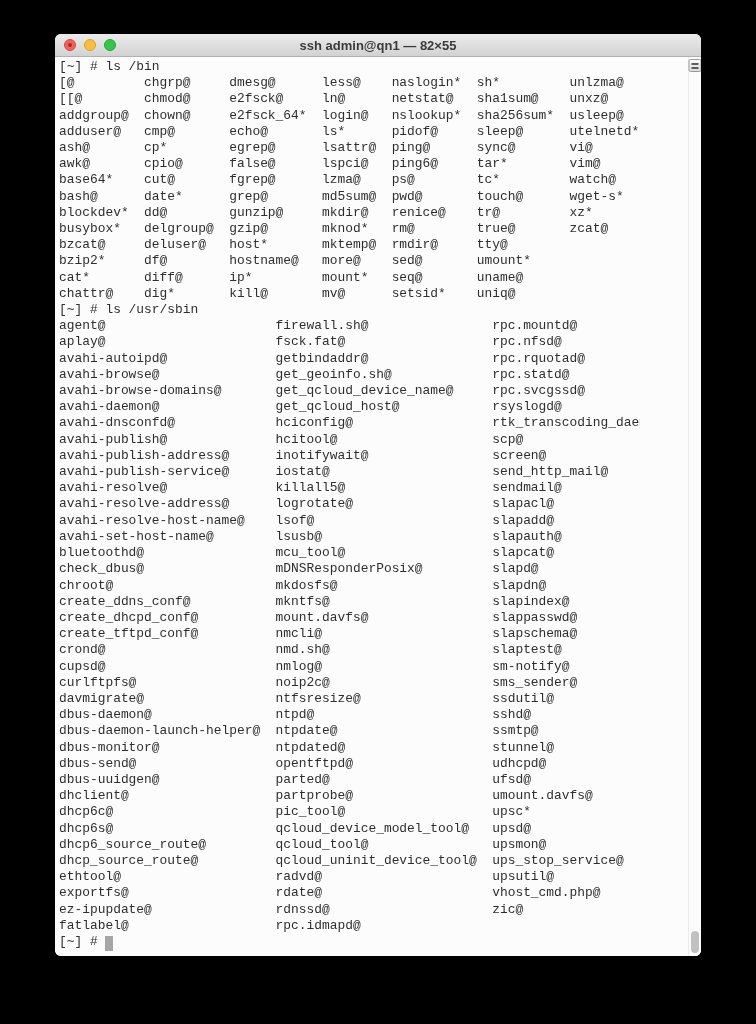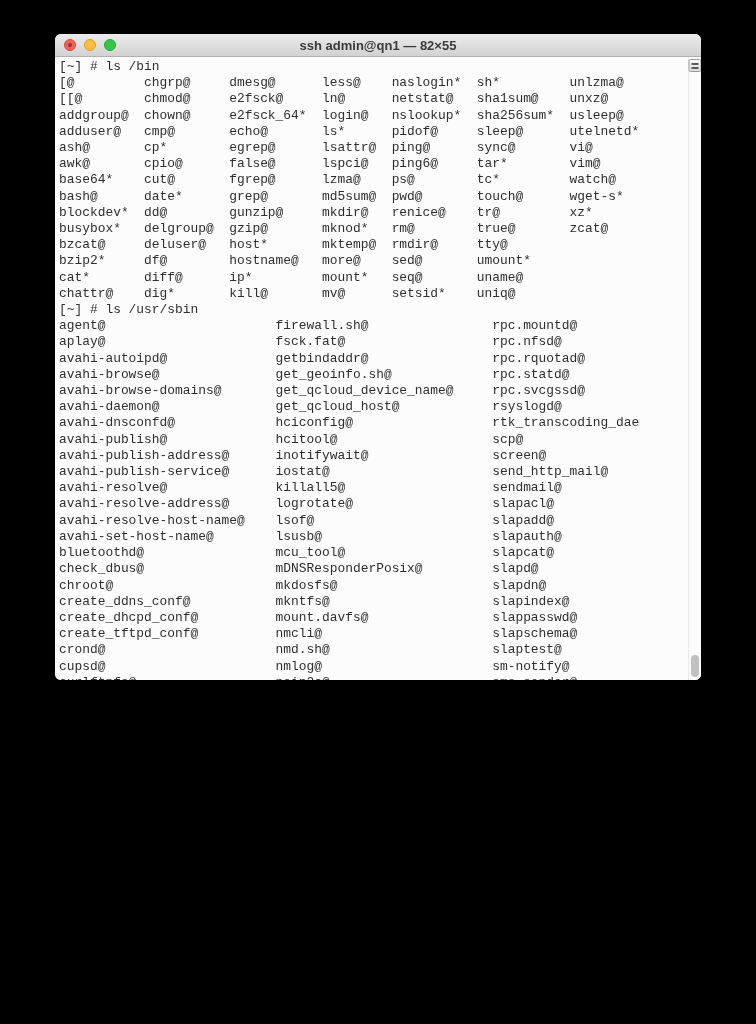--- a/index.html
+++ b/index.html
@@ -1,19 +1,19 @@
 <!DOCTYPE html>
 <html style="--term-bg: #fcfcfc; --term-fg: #2e2e2e; --cursor-color: #a6a6a6; --light-close: #f75f58; --light-min: #fdbd40; --light-zoom: #35c649;"><head>
 <meta charset="utf-8">
 <style>
   html,body{margin:0;padding:0;background:#000;width:756px;height:1024px;overflow:hidden;}
   *{box-sizing:border-box;}
   .desktop{position:relative;width:756px;height:1024px;background:#000;}
   .window{
-    position:absolute;left:55px;top:34px;width:646px;height:646px;
+    position:absolute;left:55px;top:34px;width:646px;height:922px;
     border-radius:6px;overflow:hidden;background:var(--term-bg,#fcfcfc);
     box-shadow:0 18px 50px rgba(0,0,0,0.85),0 0 0 1px rgba(0,0,0,0.35);
     display:flex;flex-direction:column;
   }
   .titlebar{
     position:relative;height:23px;flex:0 0 23px;
     background:linear-gradient(#ececec,#d2d2d2);
     border-bottom:1px solid #b0b0b0;
     display:flex;align-items:center;
   }

